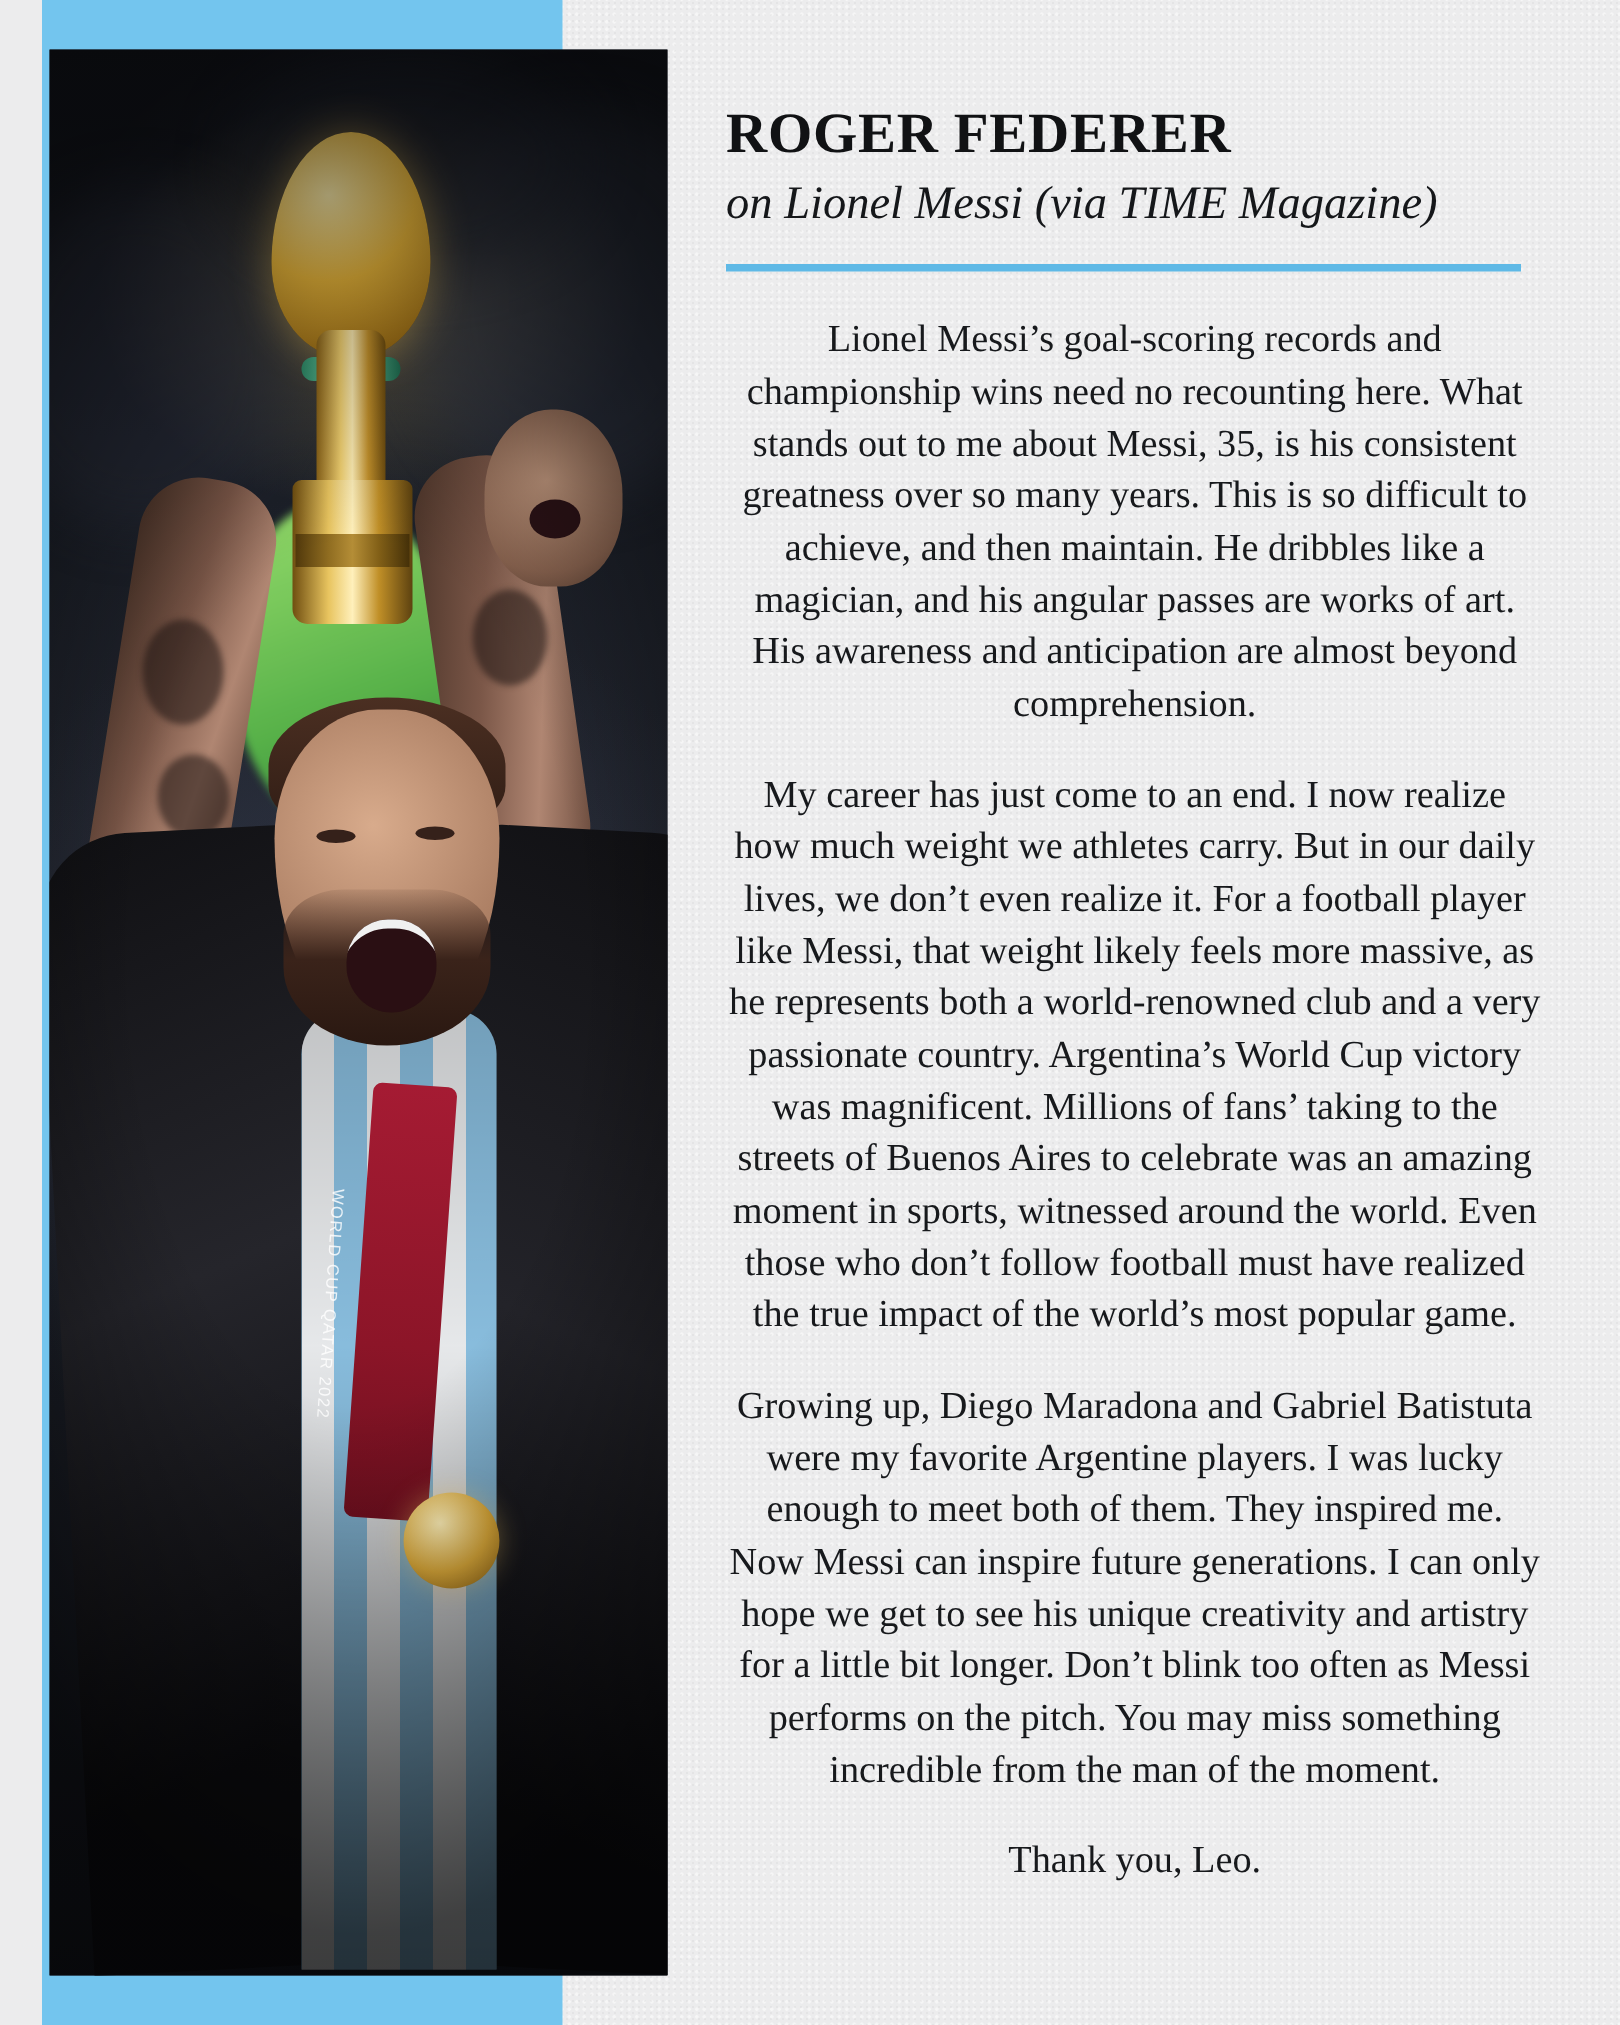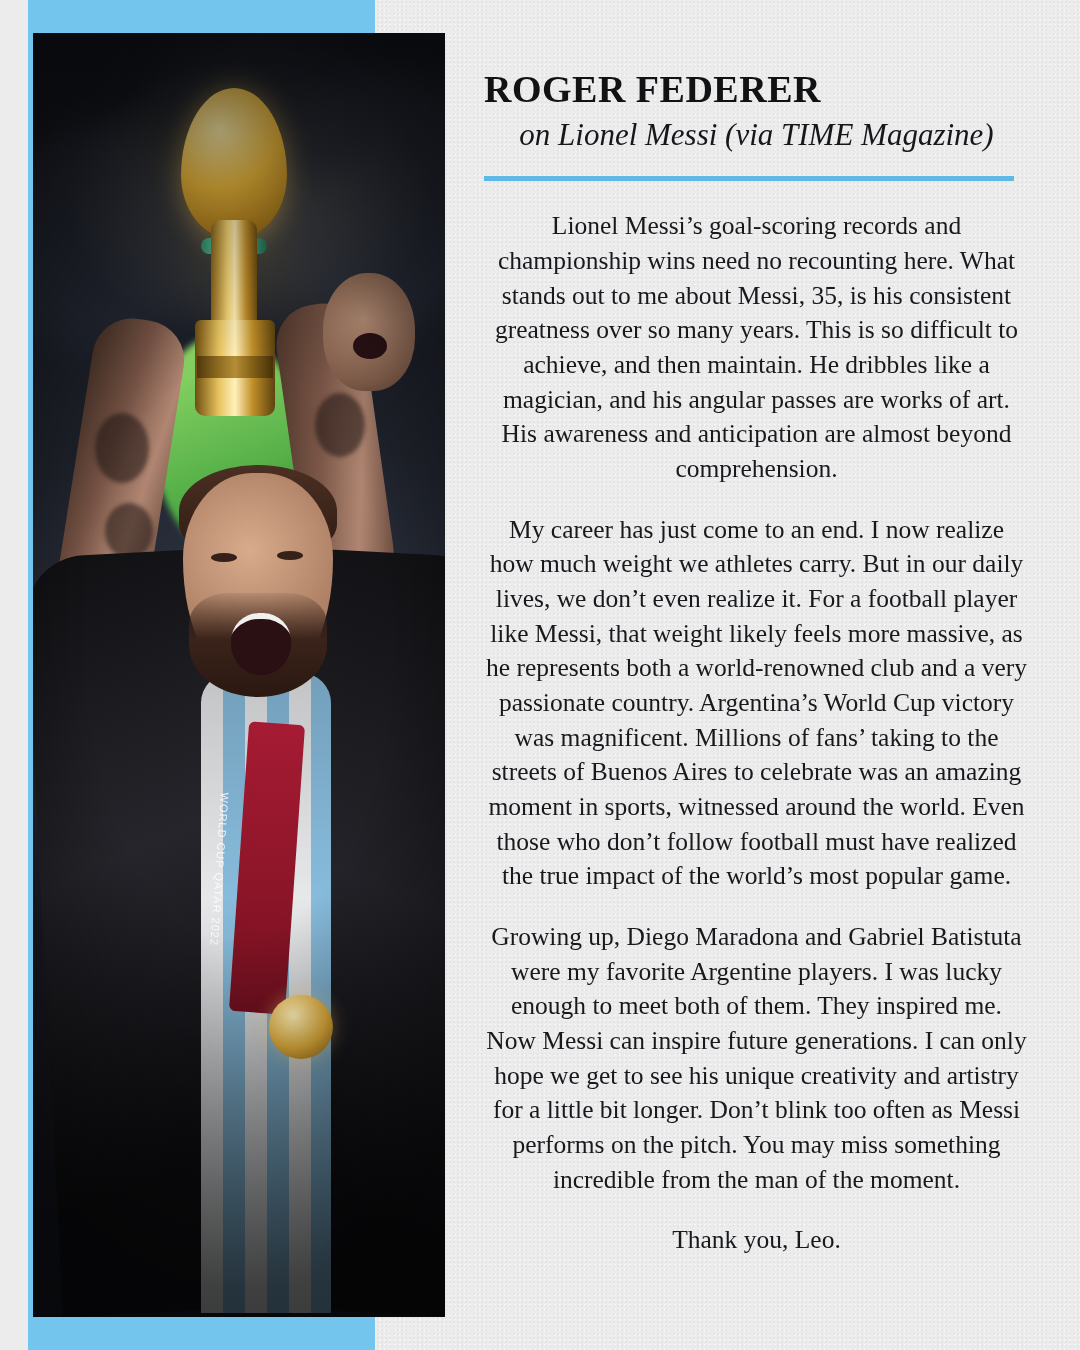--- a/index.html
+++ b/index.html
@@ -343,21 +343,20 @@
     line-height: 1.12;
     margin: 0;
   }
   .subhead {
     font-family: "Liberation Serif", serif;
     font-style: italic;
     font-size: 31px;
     color: #15171a;
     margin: 6px 0 0 0;
     line-height: 1.15;
-    text-align: center;
   }
   .rule {
     margin-top: 24px;
     width: 530px;
     height: 5px;
     background: #5fb9e6;
   }
   .body {
     margin-top: 28px;
     font-size: 25.5px;

